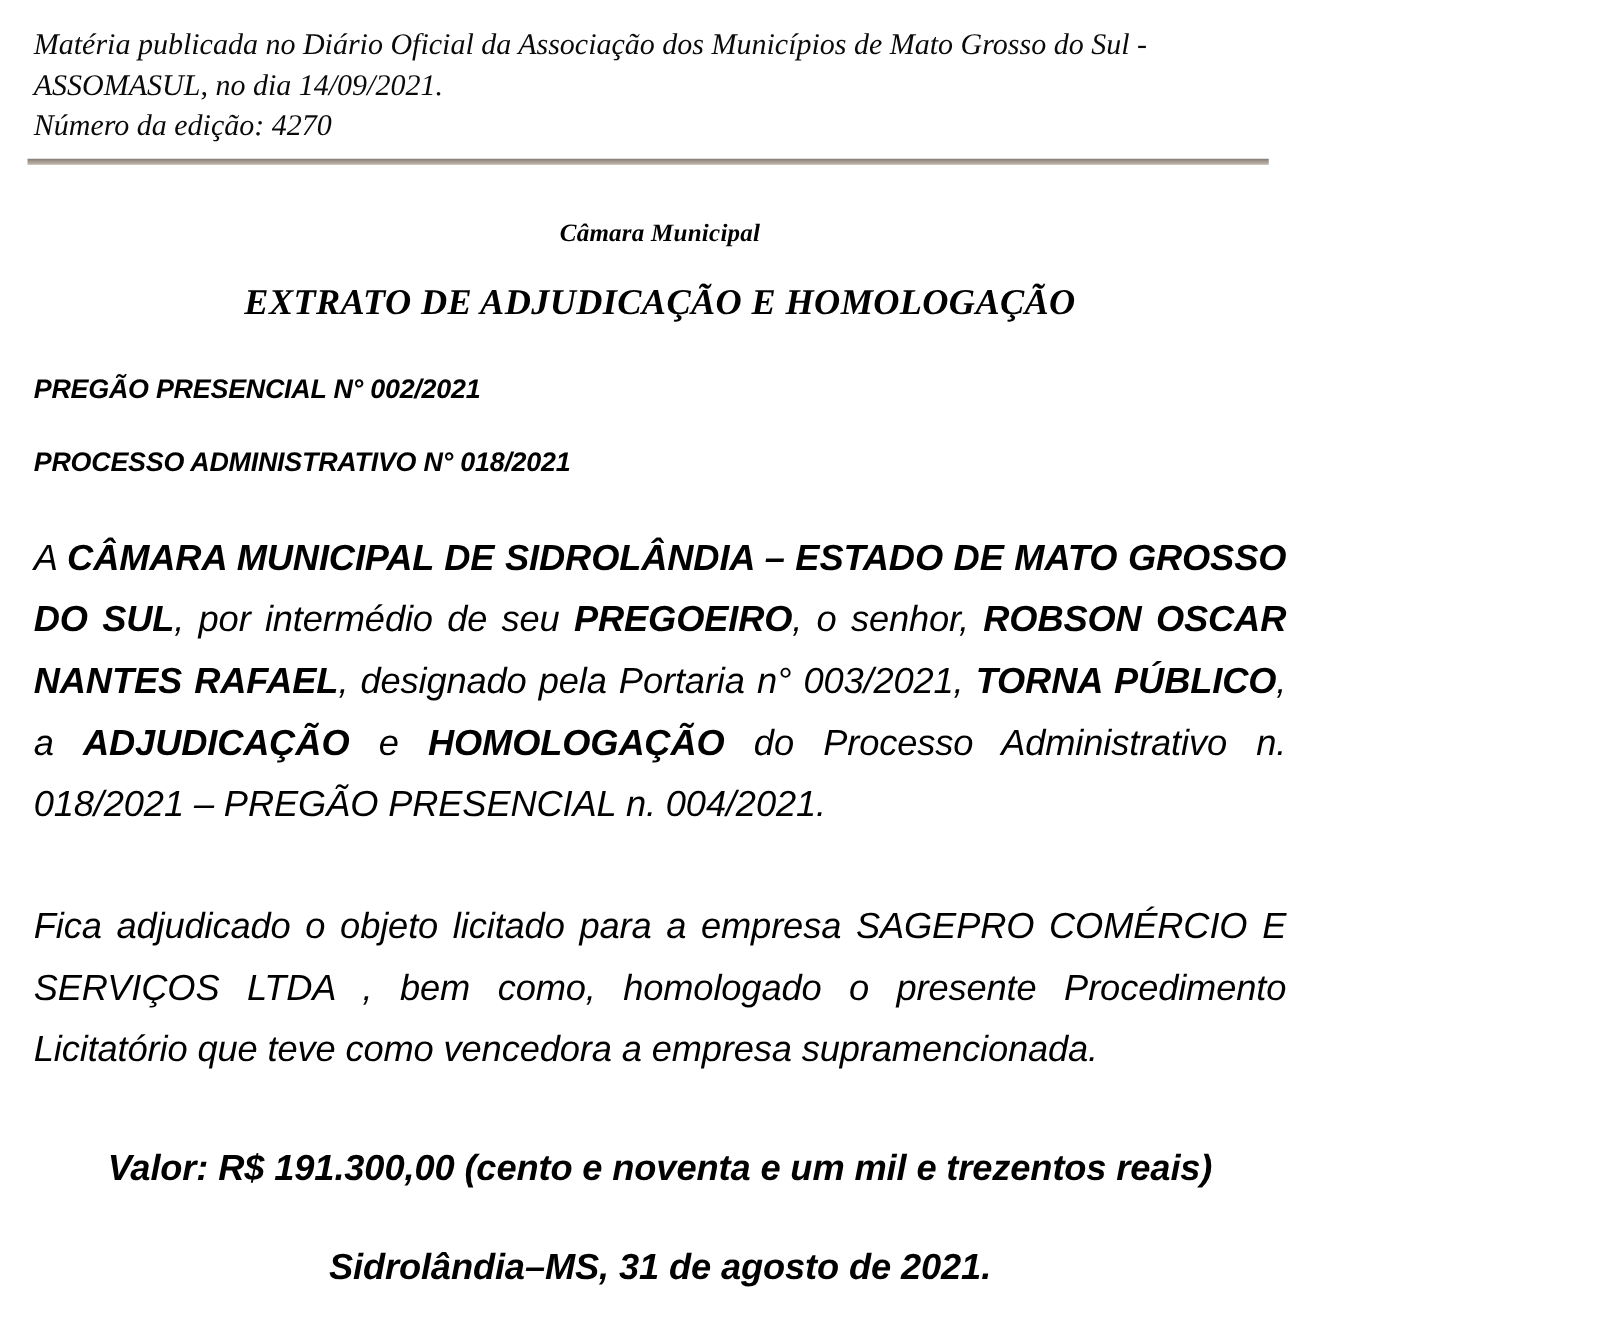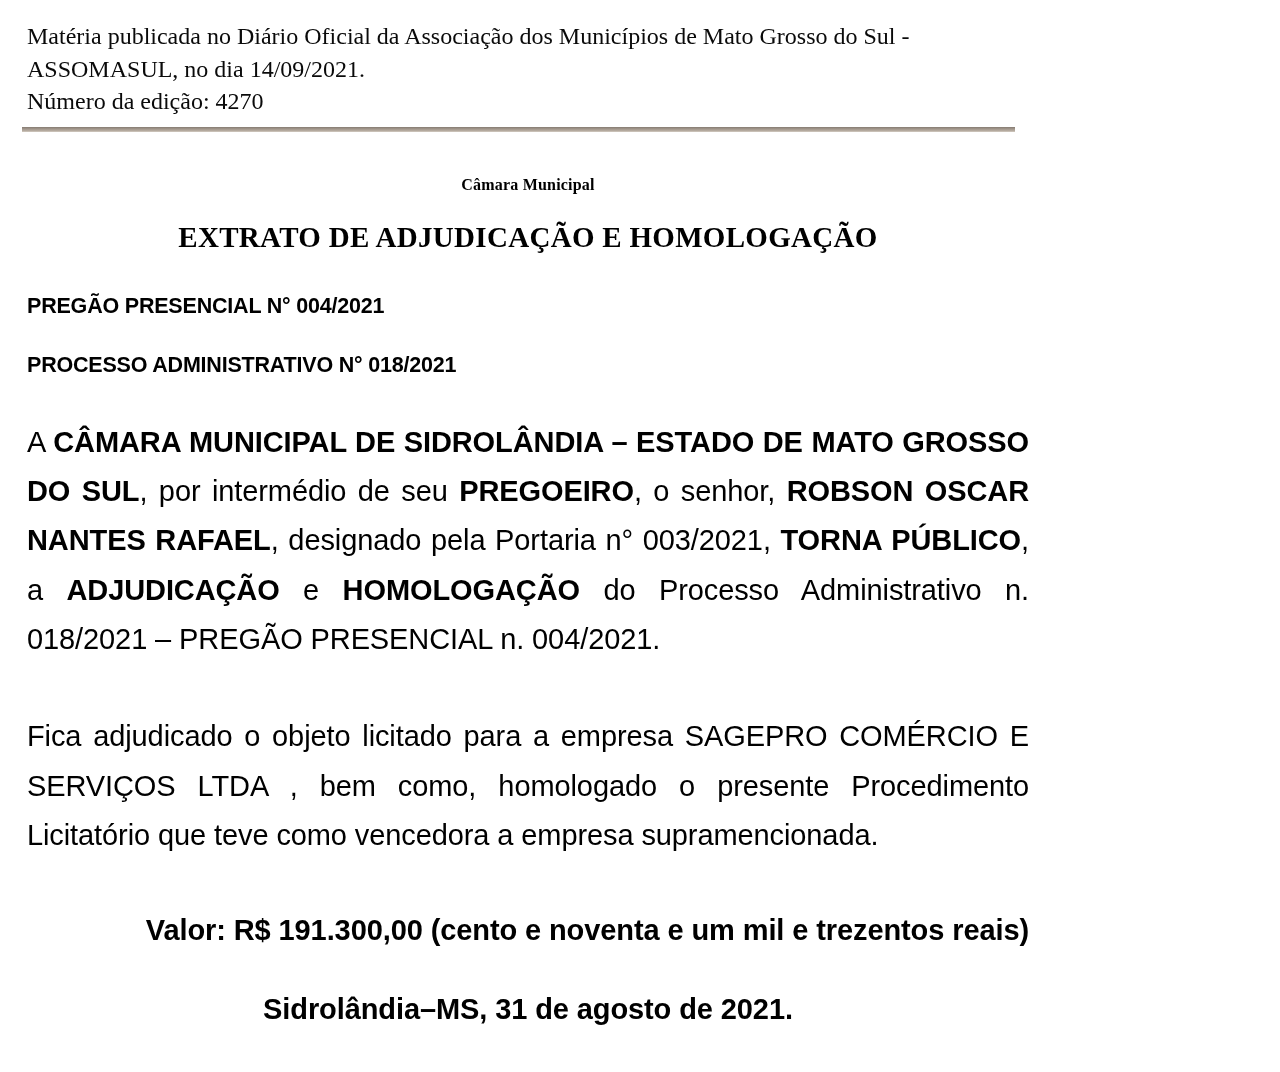--- a/index.html
+++ b/index.html
@@ -12,40 +12,41 @@
     height: 1072px;
     color: #000000;
     overflow: hidden;
   }
   .page {
     box-sizing: border-box;
     width: 1056px;
     height: 1072px;
     padding: 20px 27px 0 27px;
     background: #ffffff;
+    font-style: italic;
   }
   
   .serif {
     font-family: "Liberation Serif", "DejaVu Serif", serif;
   }
   .header-note {
     font-size: 24px;
     line-height: 1.36;
     color: #0a0a0a;
   }
   .divider {
     height: 5px;
     border: none;
     margin: 9px 14px 0 -5px;
     background: linear-gradient(180deg, #857b72 0%, #a59a8f 45%, #b9afa4 80%, #d8d1c8 100%);
   }
   .org-title {
     margin-top: 44px;
     text-align: center;
-    font-size: 16px;
+    font-size: 20px;
     font-weight: bold;
     letter-spacing: 0.2px;
   }
   .doc-title {
     margin-top: 27px;
     text-align: center;
     font-size: 29px;
     font-weight: bold;
     letter-spacing: 0.3px;
   }
@@ -61,21 +62,21 @@
   .ref-pregao   { margin-top: 40px; }
   .ref-processo { margin-top: 34px; }
   .para {
     font-size: 29px;
     line-height: 1.7;
     text-align: justify;
     letter-spacing: -0.1px;
   }
   .p-announcement { margin-top: 40px; }
   .p-adjudication { margin-top: 48px; }
-  .p-value        { margin-top: 46px; font-weight: bold; text-align: right; }
+  .p-value        { margin-top: 46px; font-weight: bold; text-align: center; }
   .p-convocation  { margin-top: 42px; }
   .p-dateline     { margin-top: 24px; font-weight: bold; text-align: center; }
   .para .b { font-weight: bold; }
   .footer-note {
     margin-top: 34px;
     text-align: right;
     font-size: 23px;
     color: #a21caf;
   }
 </style>
@@ -89,21 +90,21 @@
     <div>ASSOMASUL, no dia 14/09/2021.</div>
     <div>Número da edição: 4270</div>
   </div>
 
   <hr class="divider">
 
   <div class="org-title serif">Câmara Municipal</div>
 
   <div class="doc-title serif">EXTRATO DE ADJUDICAÇÃO E HOMOLOGAÇÃO</div>
 
-  <div class="ref-line ref-pregao sans">PREGÃO PRESENCIAL N° 004/2021</div>
+  <div class="ref-line ref-pregao sans">PREGÃO PRESENCIAL N° 002/2021</div>
 
   <div class="ref-line ref-processo sans">PROCESSO ADMINISTRATIVO N° 018/2021</div>
 
   <p class="para p-announcement sans"><span>A </span><span class="b">CÂMARA MUNICIPAL DE SIDROLÂNDIA – ESTADO DE MATO GROSSO DO SUL</span><span>, por intermédio de seu </span><span class="b">PREGOEIRO</span><span>, o senhor, </span><span class="b">ROBSON OSCAR NANTES RAFAEL</span><span>, designado pela Portaria n° 003/2021, </span><span class="b">TORNA PÚBLICO</span><span>, a </span><span class="b">ADJUDICAÇÃO</span><span> e </span><span class="b">HOMOLOGAÇÃO</span><span> do Processo Administrativo n. 018/2021 – PREGÃO PRESENCIAL n. 004/2021.</span></p>
 
   <p class="para p-adjudication sans"><span>Fica adjudicado o objeto licitado para a empresa SAGEPRO COMÉRCIO E SERVIÇOS LTDA , bem como, homologado o presente Procedimento Licitatório que teve como vencedora a empresa supramencionada.</span></p>
 
   <p class="para p-value sans"><span class="b">Valor: R$ 191.300,00 (cento e noventa e um mil e trezentos reais)</span></p>
 
 

